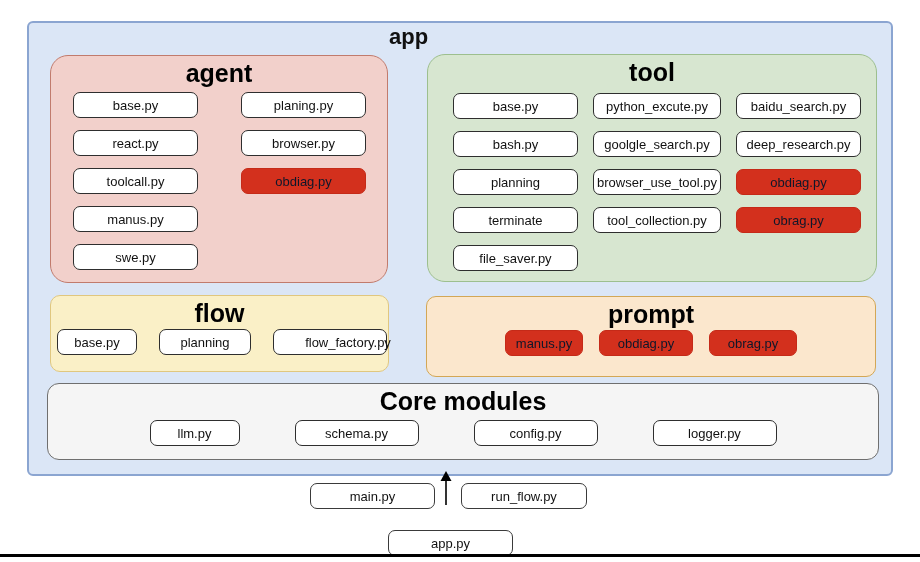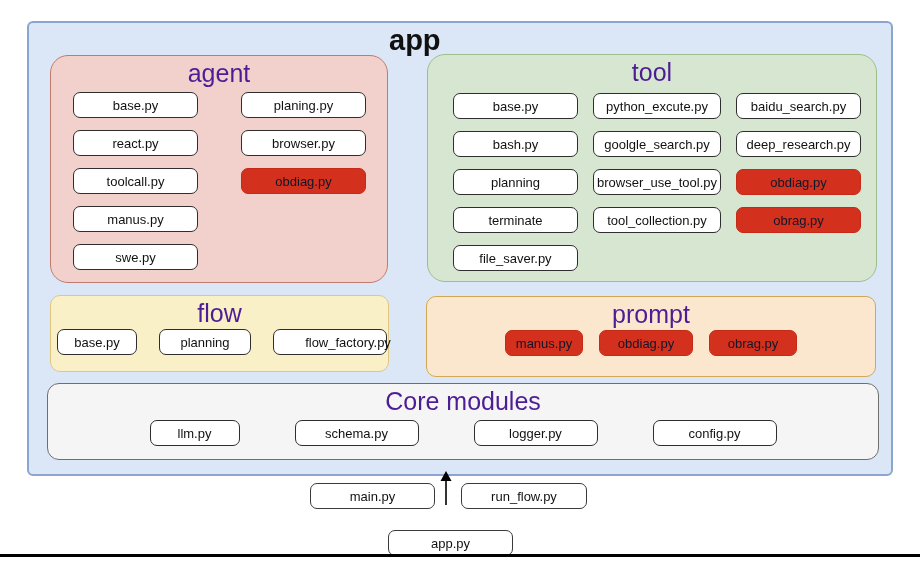--- a/index.html
+++ b/index.html
@@ -16,34 +16,34 @@
     left: 27px; top: 21px;
     width: 866px; height: 455px;
     background: #dbe6f6;
     border: 2px solid #8ba5d1;
     border-radius: 6px;
     box-sizing: border-box;
   }
   .app-title {
     position: absolute;
     top: 1px; left: 360px;
-    font-size: 29px;
+    font-size: 22px;
     font-weight: 600;
     color: #111;
   }
   .panel {
     position: absolute;
     box-sizing: border-box;
     padding-top: 3px;
   }
   .panel-title {
     text-align: center;
     font-size: 25px;
-    font-weight: 400;
-    color: #4c1d95;
+    font-weight: 700;
+    color: #000000;
     line-height: 28px;
     white-space: nowrap;
   }
   .panel-agent {
     left: 21px; top: 32px; width: 338px; height: 228px;
     background: #f2d0cb; border: 1.5px solid #c17b6d; border-radius: 18px;
   }
   .panel-tool {
     left: 398px; top: 31px; width: 450px; height: 228px;
     background: #d7e6d0; border: 1.5px solid #9dbf8e; border-radius: 18px;
@@ -173,22 +173,22 @@
         <div class="item red w94">obdiag.py</div>
         <div class="item red w88">obrag.py</div>
       </div>
     </section>
 
     <section class="panel panel-core">
       <div class="panel-title">Core modules</div>
       <div class="row core-row">
         <div class="item w90">llm.py</div>
         <div class="item w124">schema.py</div>
+        <div class="item w124">config.py</div>
         <div class="item w124">logger.py</div>
-        <div class="item w124">config.py</div>
       </div>
     </section>
   </div>
 
   <div class="item entry-item entry-main">main.py</div>
   <div class="item entry-item entry-run-flow">run_flow.py</div>
 
   <svg class="arrow" width="14" height="36" viewBox="0 0 14 36" aria-hidden="true">
     <line x1="7" y1="34" x2="7" y2="8" stroke="#000" stroke-width="1.6"></line>
     <polygon points="7,0 1.5,10 12.5,10" fill="#000"></polygon>

